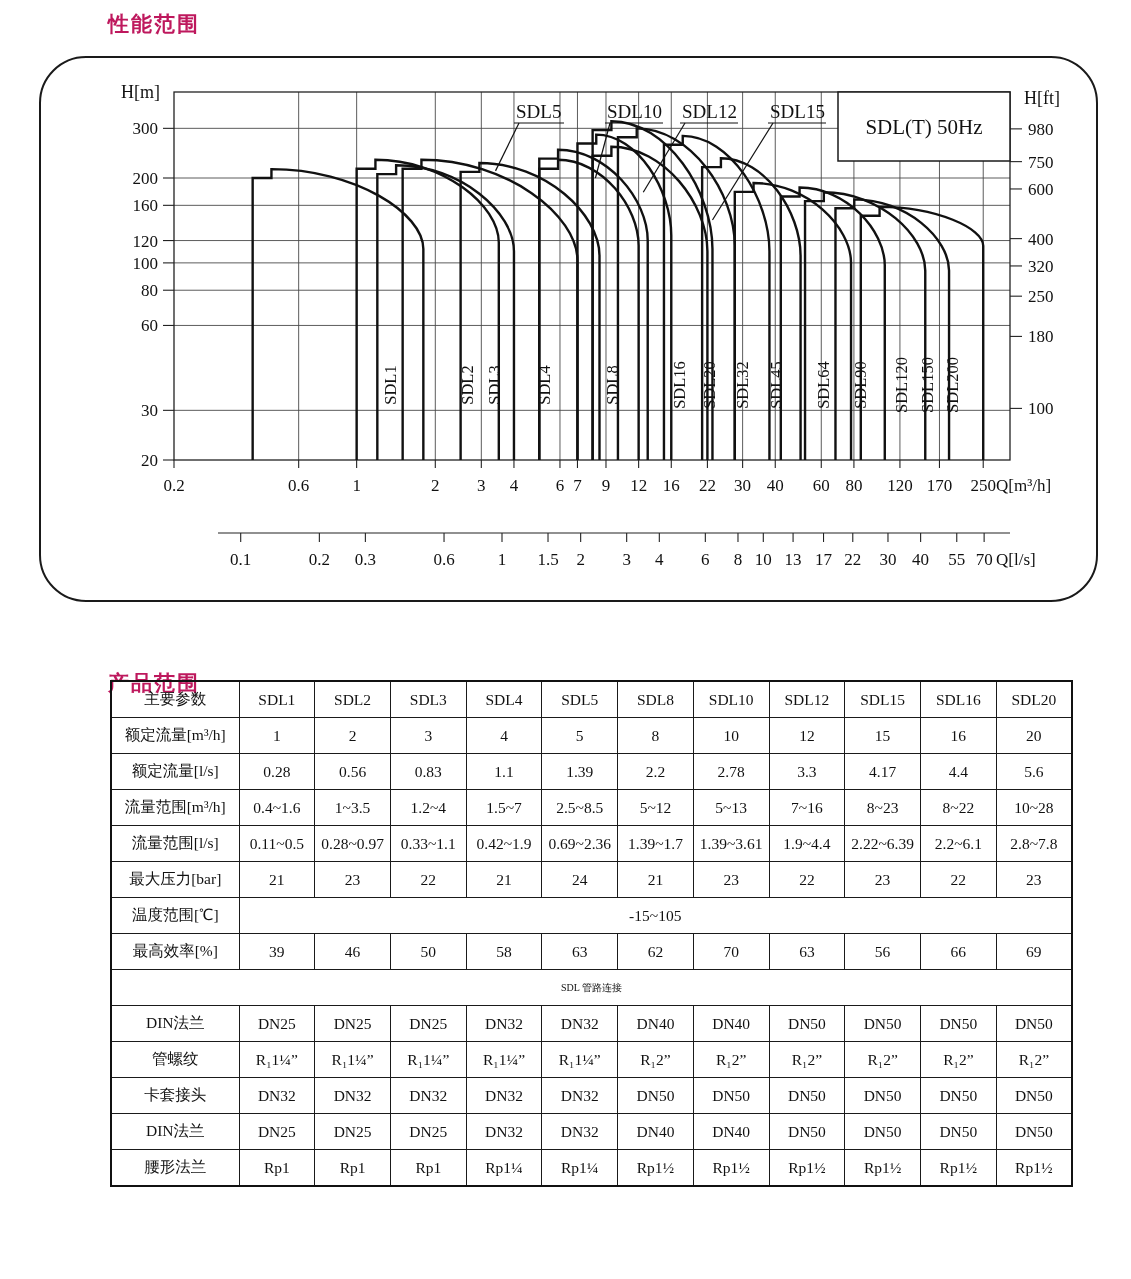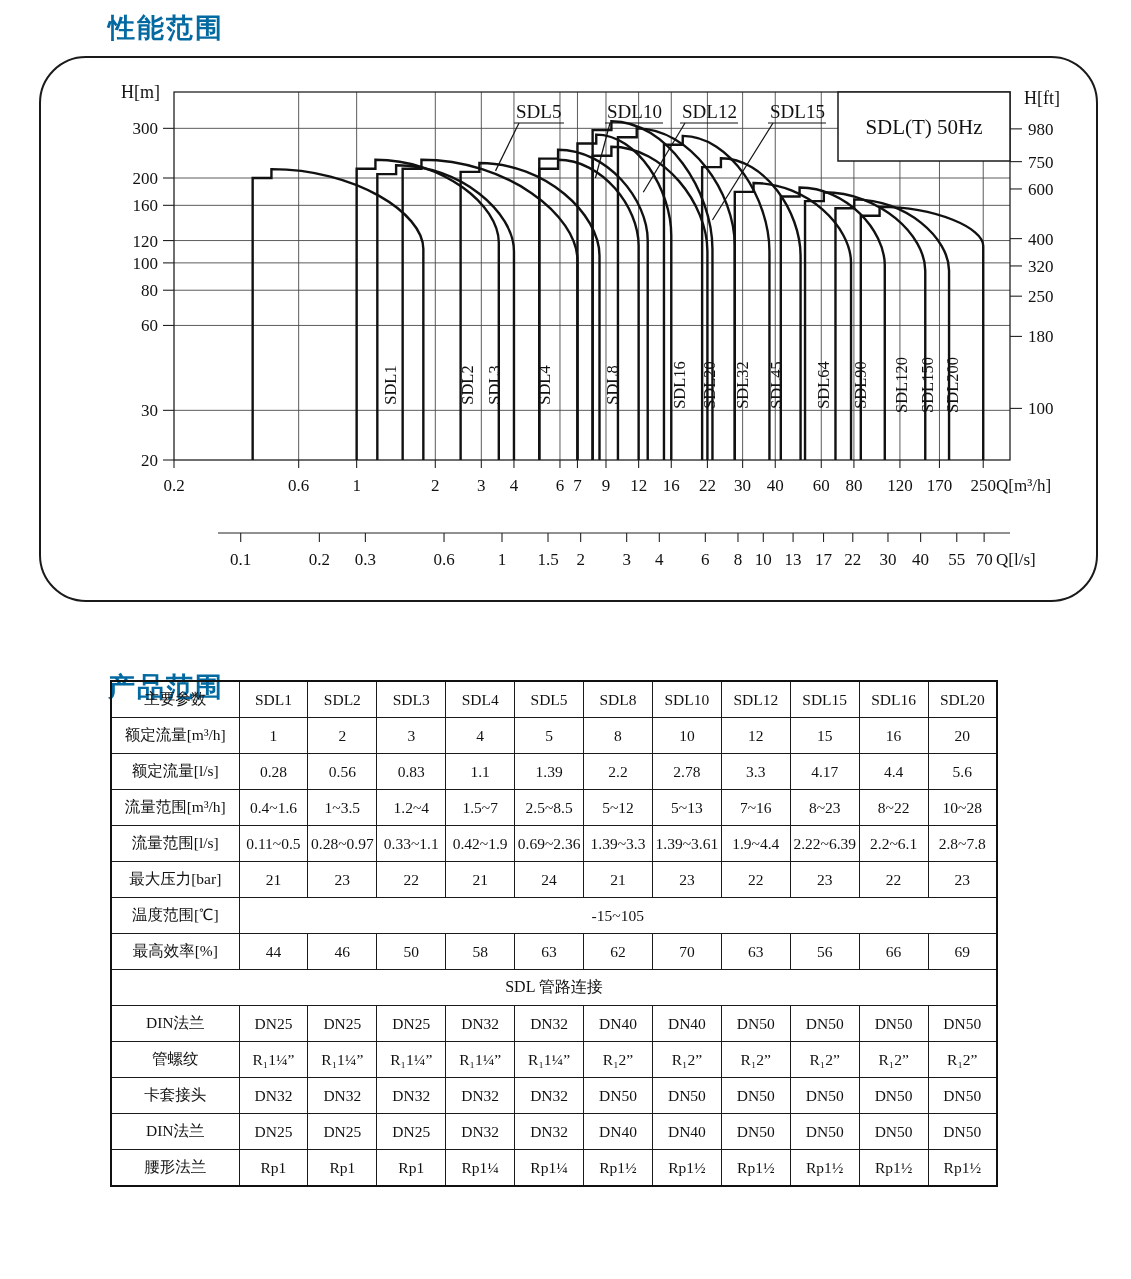--- a/index.html
+++ b/index.html
@@ -1,29 +1,29 @@
 <!DOCTYPE html>
 <html><head>
 <meta charset="utf-8">
 <style>
   html,body{margin:0;padding:0;background:#fff;}
   body{width:1131px;height:1279px;position:relative;font-family:"Liberation Serif",serif;color:#111;}
   .sec-title{position:absolute;left:108px;font-family:"Liberation Sans",sans-serif;font-weight:bold;
-             font-size:27px;letter-spacing:2px;color:#0369a1;}
+             font-size:21px;letter-spacing:2px;color:#be185d;}
   #title-perf{top:10px;}
   #title-prod{top:634px;margin-top:35px;}
   #chart-wrap{position:absolute;left:0;top:0;width:1131px;height:625px;}
   svg text{font-family:"Liberation Serif",serif;fill:#111;}
-  #prod-table{position:absolute;left:110px;top:680px;width:888px;border-collapse:collapse;
+  #prod-table{position:absolute;left:110px;top:680px;width:963px;border-collapse:collapse;
               table-layout:fixed;font-size:15.5px;}
   #prod-table td{border:1px solid #1a1a1a;text-align:center;vertical-align:middle;
                  height:35px;padding:0 1px;overflow:hidden;}
   #prod-table{border:2px solid #111;}
   #prod-table td.lbl{font-size:15.5px;}
-  #prod-table td.sect{font-size:16px;}
+  #prod-table td.sect{font-size:10px;}
   #prod-table col.c0{width:128px;}
 </style>
 </head>
 <body>
 
 <div class="sec-title" id="title-perf">性能范围</div>
 
 <div id="chart-wrap">
   <svg id="chart-svg" width="1131" height="625" viewBox="0 0 1131 625">
       <rect x="40" y="57" width="1057" height="544" rx="46" ry="46" fill="none" stroke="#1a1a1a" stroke-width="2"></rect>
@@ -281,21 +281,21 @@
         <td>8~22</td>
         <td>10~28</td>
       </tr>
       <tr>
         <td class="lbl">流量范围[l/s]</td>
         <td>0.11~0.5</td>
         <td>0.28~0.97</td>
         <td>0.33~1.1</td>
         <td>0.42~1.9</td>
         <td>0.69~2.36</td>
-        <td>1.39~3.3</td>
+        <td>1.39~1.7</td>
         <td>1.39~3.61</td>
         <td>1.9~4.4</td>
         <td>2.22~6.39</td>
         <td>2.2~6.1</td>
         <td>2.8~7.8</td>
       </tr>
       <tr>
         <td class="lbl">最大压力[bar]</td>
         <td>21</td>
         <td>23</td>
@@ -308,21 +308,21 @@
         <td>23</td>
         <td>22</td>
         <td>23</td>
       </tr>
       <tr>
         <td class="lbl">温度范围[℃]</td>
         <td colspan="11">-15~105</td>
       </tr>
       <tr>
         <td class="lbl">最高效率[%]</td>
-        <td>44</td>
+        <td>39</td>
         <td>46</td>
         <td>50</td>
         <td>58</td>
         <td>63</td>
         <td>62</td>
         <td>70</td>
         <td>63</td>
         <td>56</td>
         <td>66</td>
         <td>69</td>

